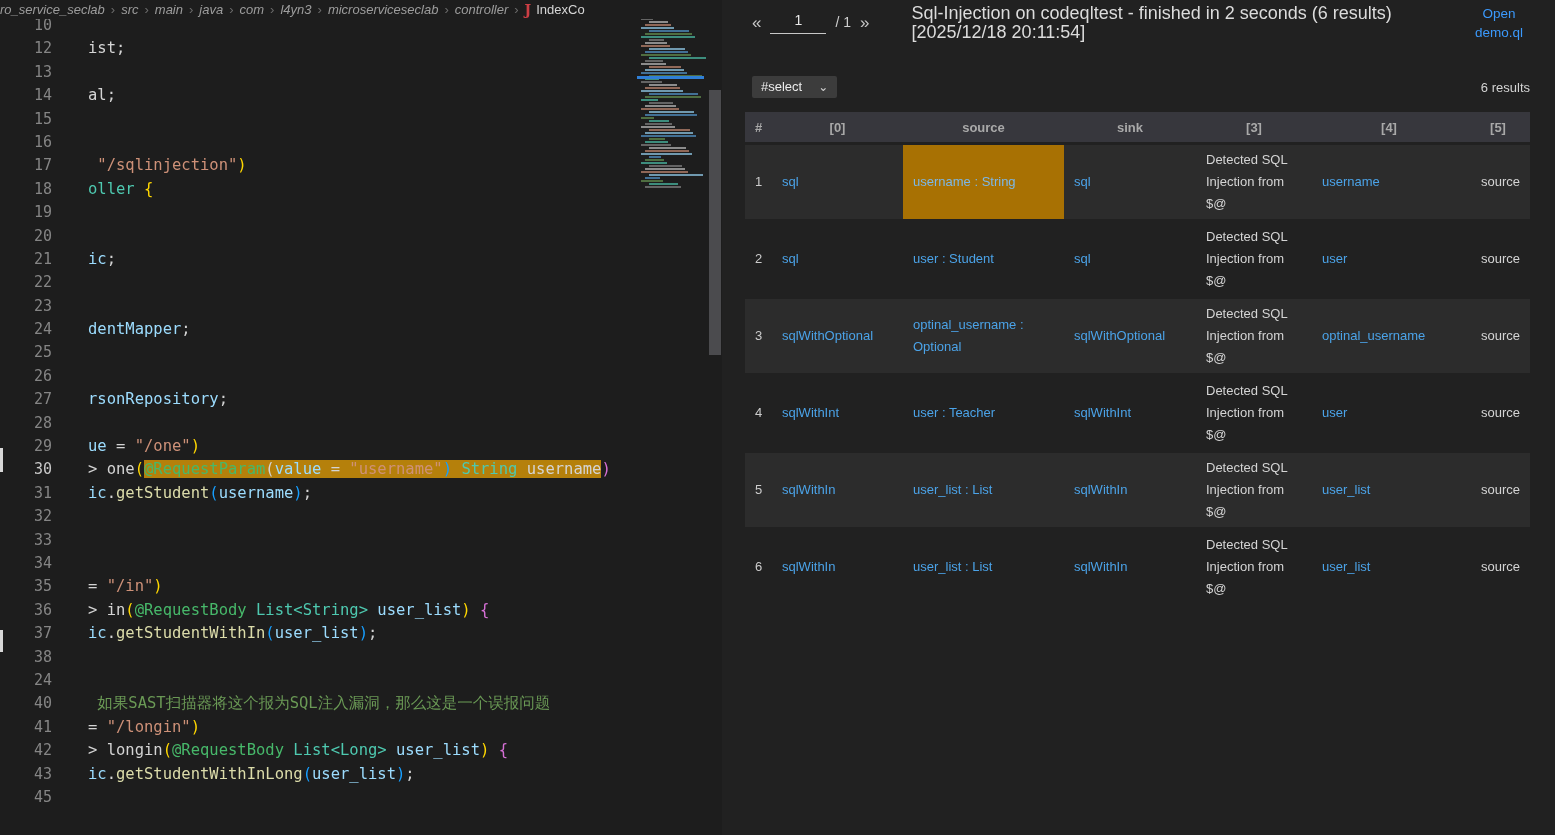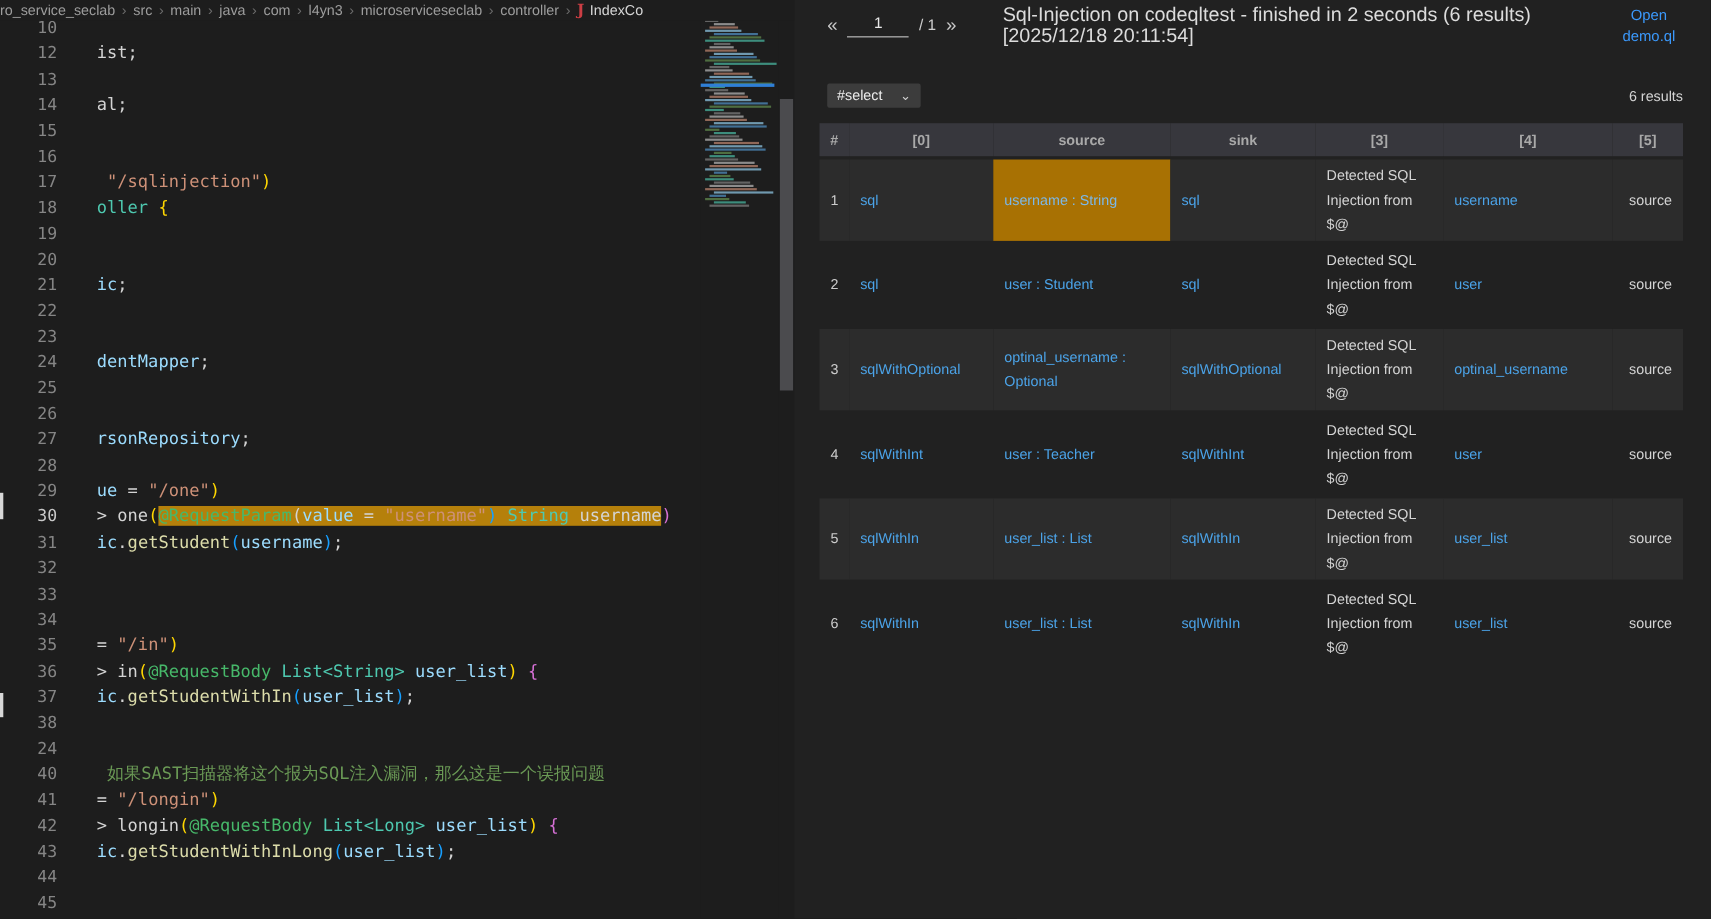--- a/index.html
+++ b/index.html
@@ -6,21 +6,21 @@
   html,body { width:1555px; height:835px; overflow:hidden; background:#1d1d1d;
               font-family:"Liberation Sans", sans-serif; }
   .stage { position:relative; width:1555px; height:835px; }
 
   
   .editor-pane { position:absolute; left:0; top:0; width:722px; height:835px;
                  background:#1d1d1d; overflow:hidden; }
   .breadcrumb { position:absolute; left:0; top:0; width:722px; height:19px;
                 display:flex; align-items:center; font-size:13px; color:#9d9d9d;
                 background:#1d1d1d; z-index:5; white-space:nowrap; overflow:hidden; }
-  .crumb { cursor:pointer; }
+  .crumb { cursor:pointer;font-style:italic; }
   .crumb-sep { color:#6b6b6b; margin:0 6px; font-size:13px; }
   .crumb-file { color:#d6d6d6; display:flex; align-items:center; gap:5px; }
   .java-icon { color:#cc3e44; font-weight:bold; font-size:14px;
                font-family:"DejaVu Serif", serif; }
 
   .code-area { position:absolute; left:0; top:14px; width:637px; }
   .code-line { height:23.4px; line-height:23.4px; white-space:pre;
                font-family:"DejaVu Sans Mono", monospace; font-size:15.5px; }
   .ln { display:inline-block; width:52px; text-align:right; color:#858585;
         font-size:15px; vertical-align:top; }
@@ -143,21 +143,20 @@
         <div class="code-line"><span class="ln">34</span><span class="lc"></span></div>
         <div class="code-line"><span class="ln">35</span><span class="lc"><span class="tok-plain">= </span><span class="tok-str">"/in"</span><span class="tok-b1">)</span></span></div>
         <div class="code-line"><span class="ln">36</span><span class="lc"><span class="tok-plain">&gt; in</span><span class="tok-b1">(</span><span class="tok-anno">@RequestBody</span><span class="tok-plain"> </span><span class="tok-type">List&lt;String&gt;</span><span class="tok-plain"> </span><span class="tok-var">user_list</span><span class="tok-b1">)</span><span class="tok-plain"> </span><span class="tok-b2">{</span></span></div>
         <div class="code-line"><span class="ln">37</span><span class="lc"><span class="tok-var">ic</span><span class="tok-plain">.</span><span class="tok-fn">getStudentWithIn</span><span class="tok-b3">(</span><span class="tok-var">user_list</span><span class="tok-b3">)</span><span class="tok-plain">;</span></span></div>
         <div class="code-line"><span class="ln">38</span><span class="lc"></span></div>
         <div class="code-line"><span class="ln">24</span><span class="lc"></span></div>
         <div class="code-line"><span class="ln">40</span><span class="lc"><span class="tok-comment"> 如果SAST扫描器将这个报为SQL注入漏洞，那么这是一个误报问题</span></span></div>
         <div class="code-line"><span class="ln">41</span><span class="lc"><span class="tok-plain">= </span><span class="tok-str">"/longin"</span><span class="tok-b1">)</span></span></div>
         <div class="code-line"><span class="ln">42</span><span class="lc"><span class="tok-plain">&gt; longin</span><span class="tok-b1">(</span><span class="tok-anno">@RequestBody</span><span class="tok-plain"> </span><span class="tok-type">List&lt;Long&gt;</span><span class="tok-plain"> </span><span class="tok-var">user_list</span><span class="tok-b1">)</span><span class="tok-plain"> </span><span class="tok-b2">{</span></span></div>
         <div class="code-line"><span class="ln">43</span><span class="lc"><span class="tok-var">ic</span><span class="tok-plain">.</span><span class="tok-fn">getStudentWithInLong</span><span class="tok-b3">(</span><span class="tok-var">user_list</span><span class="tok-b3">)</span><span class="tok-plain">;</span></span></div>
-        <div class="code-line"><span class="ln">44</span><span class="lc"></span></div>
         <div class="code-line"><span class="ln">45</span><span class="lc"></span></div>
       </div>
 
     <div class="minimap">
       <div class="minimap-content">
           <div class="mm-line" style="top: 0px; left: 2px; width: 12px; background: rgb(138, 138, 138);"></div>
           <div class="mm-line" style="top: 3px; left: 10px; width: 19px; background: rgb(200, 200, 200);"></div>
           <div class="mm-line" style="top: 6px; left: 6px; width: 26px; background: rgb(206, 145, 120);"></div>
           <div class="mm-line" style="top: 9px; left: 2px; width: 33px; background: rgb(156, 220, 254);"></div>
           <div class="mm-line" style="top: 12px; left: 10px; width: 40px; background: rgb(86, 156, 214);"></div>

